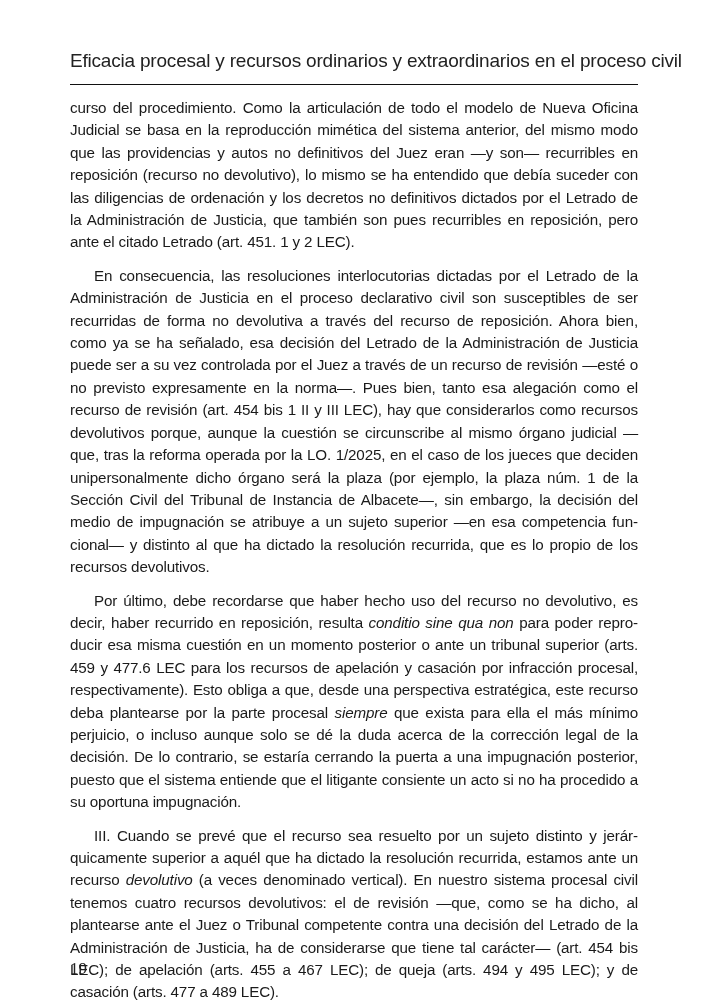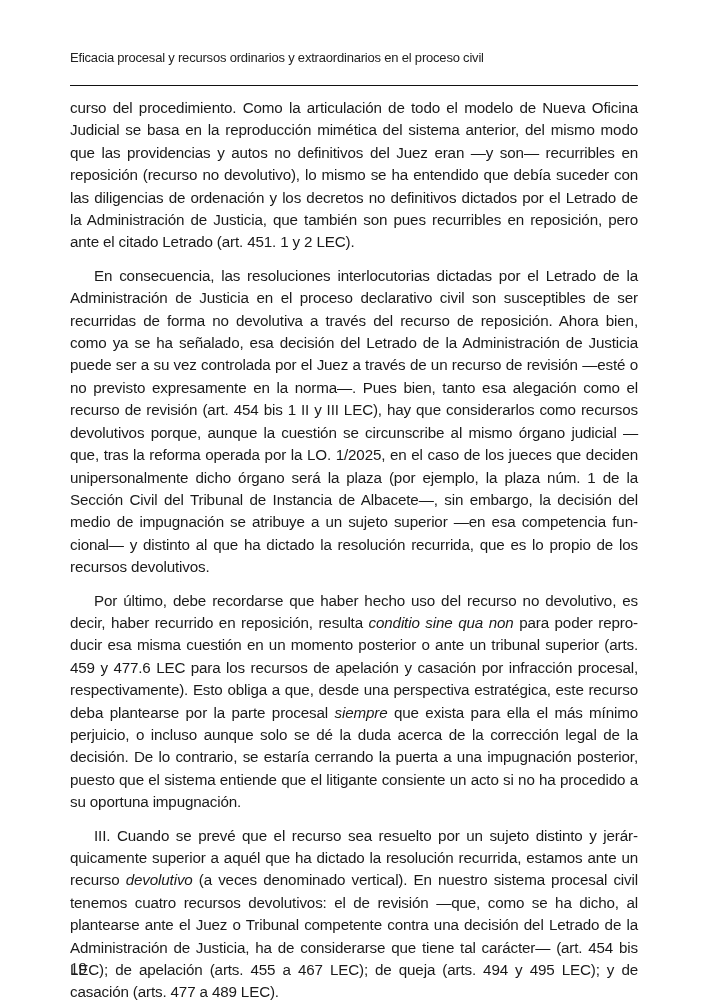--- a/index.html
+++ b/index.html
@@ -15,24 +15,24 @@
       position: absolute;
       left: 0; top: 0;
       width: 709px; height: 1008px;
       background: #ffffff;
     }
     .running-header {
       position: absolute;
       left: 70px;
       top: 50px;
       width: 568px;
-      font-size: 13px;
+      font-size: 19px;
       letter-spacing: -0.2px;
       color: #222;
-      padding-bottom: 20px;
+      padding-bottom: 12px;
       border-bottom: 1.5px solid #111;
       white-space: nowrap;
     }
     .body-text {
       position: absolute;
       left: 70px;
       top: 97px;
       width: 568px;
       font-size: 15.2px;
       line-height: 22.4px;

